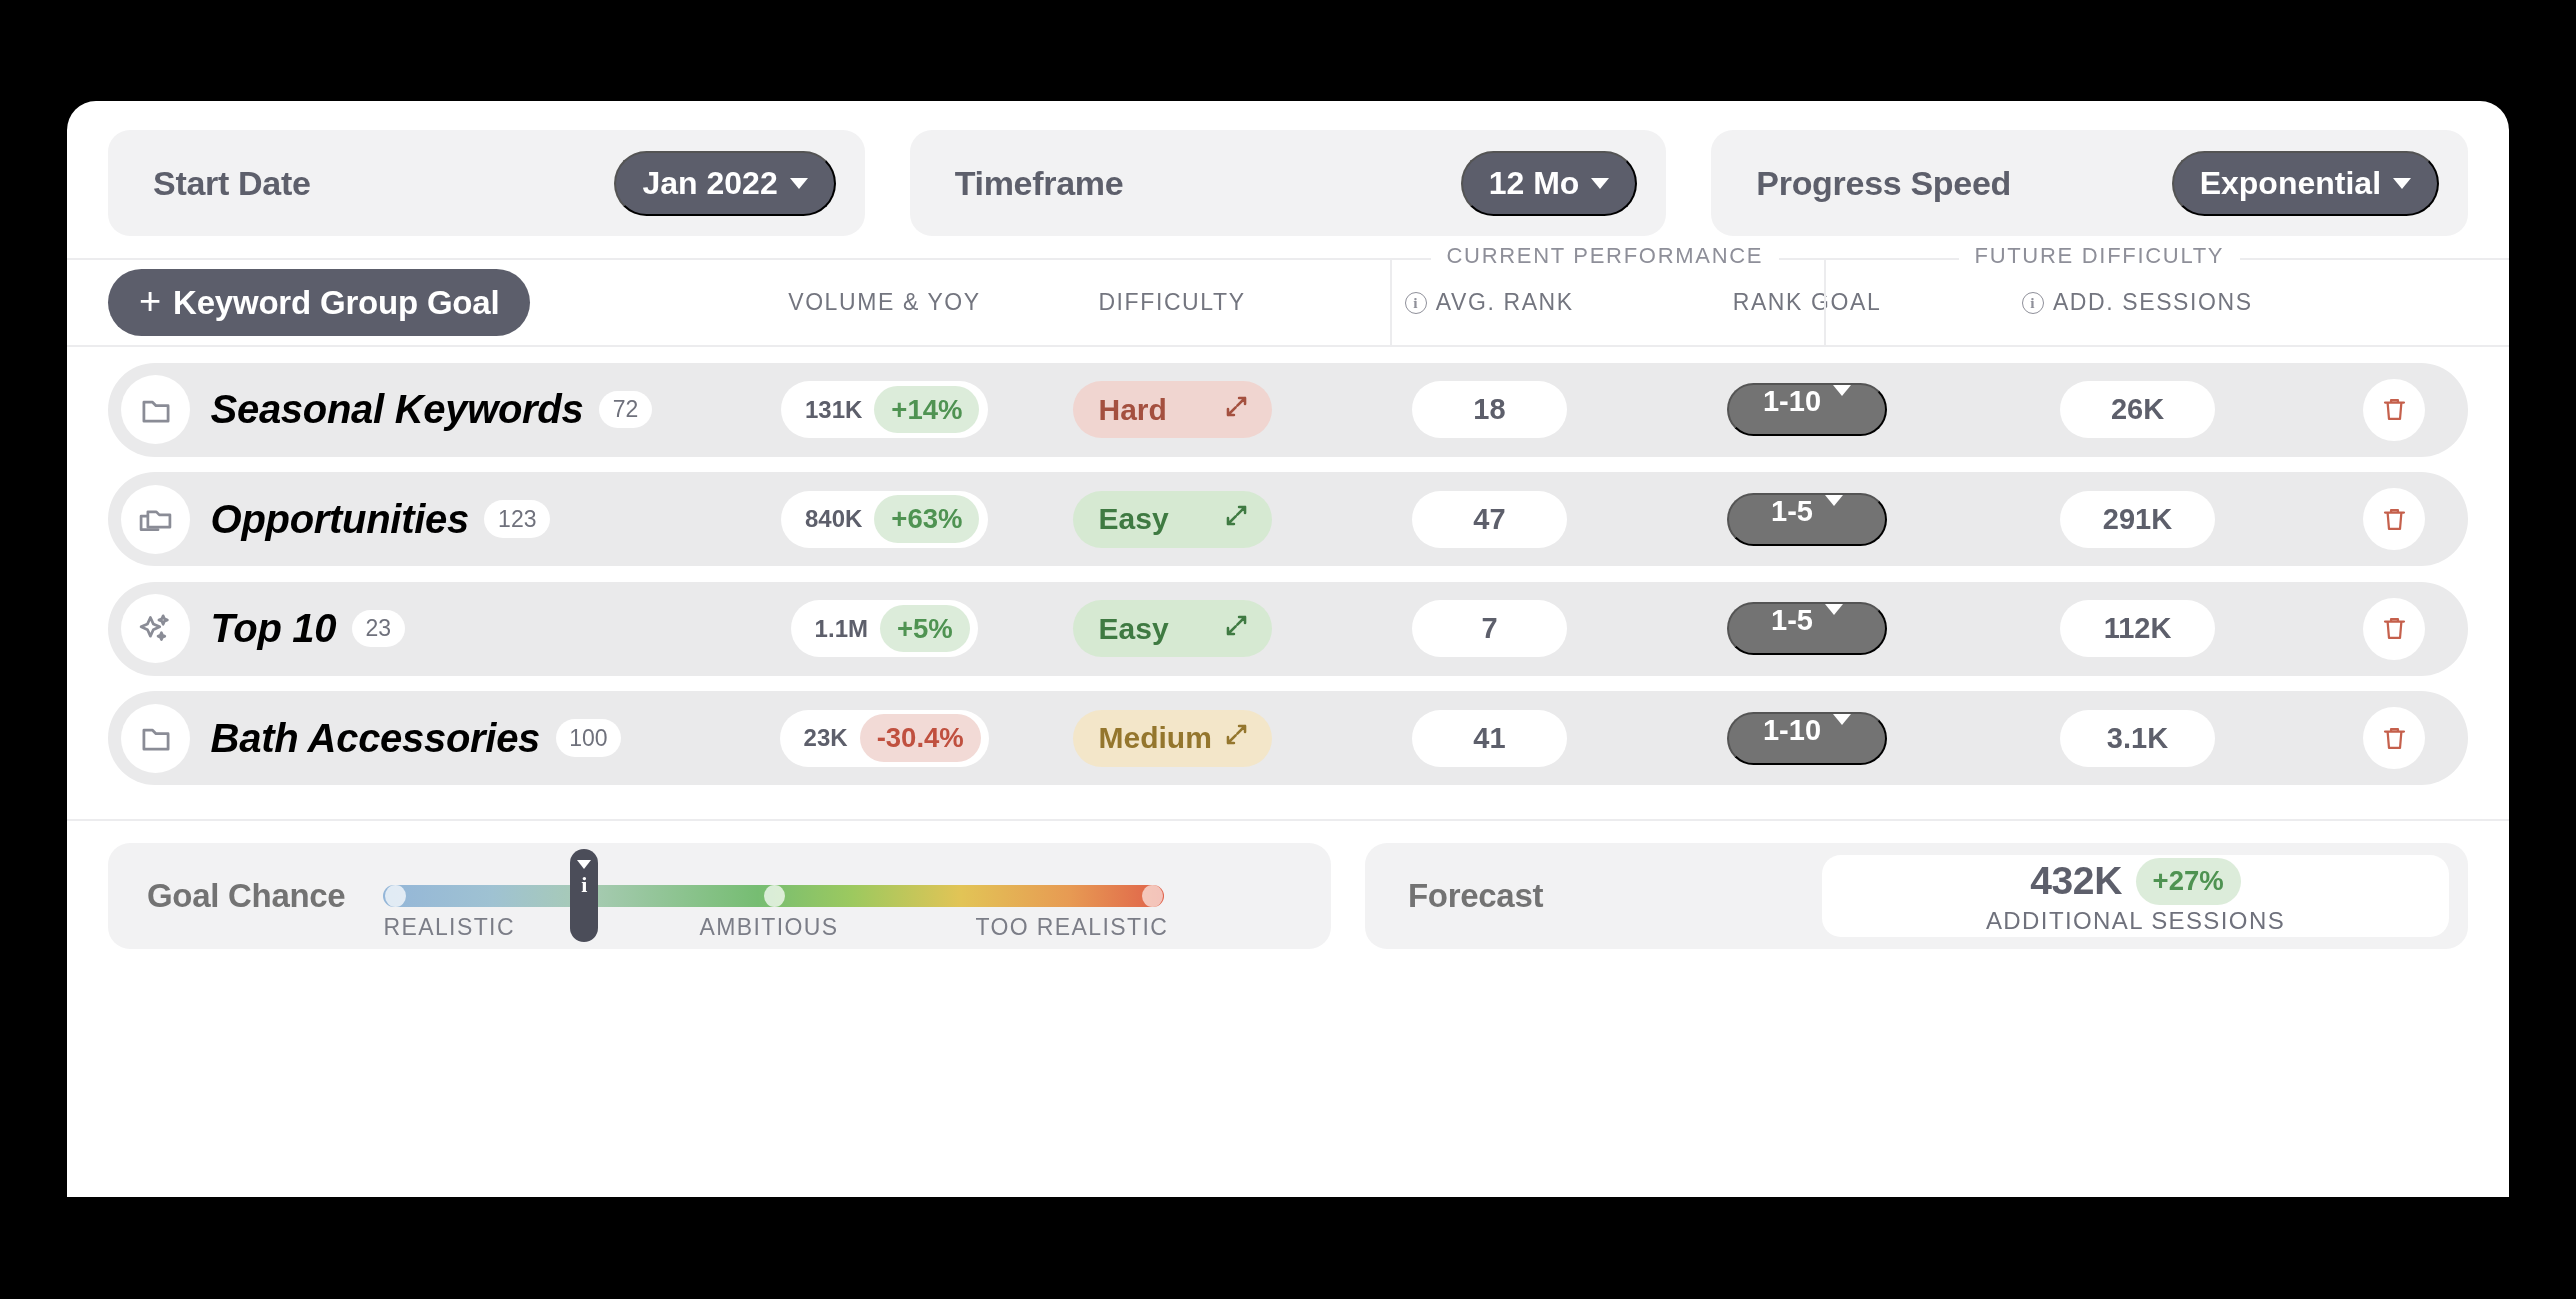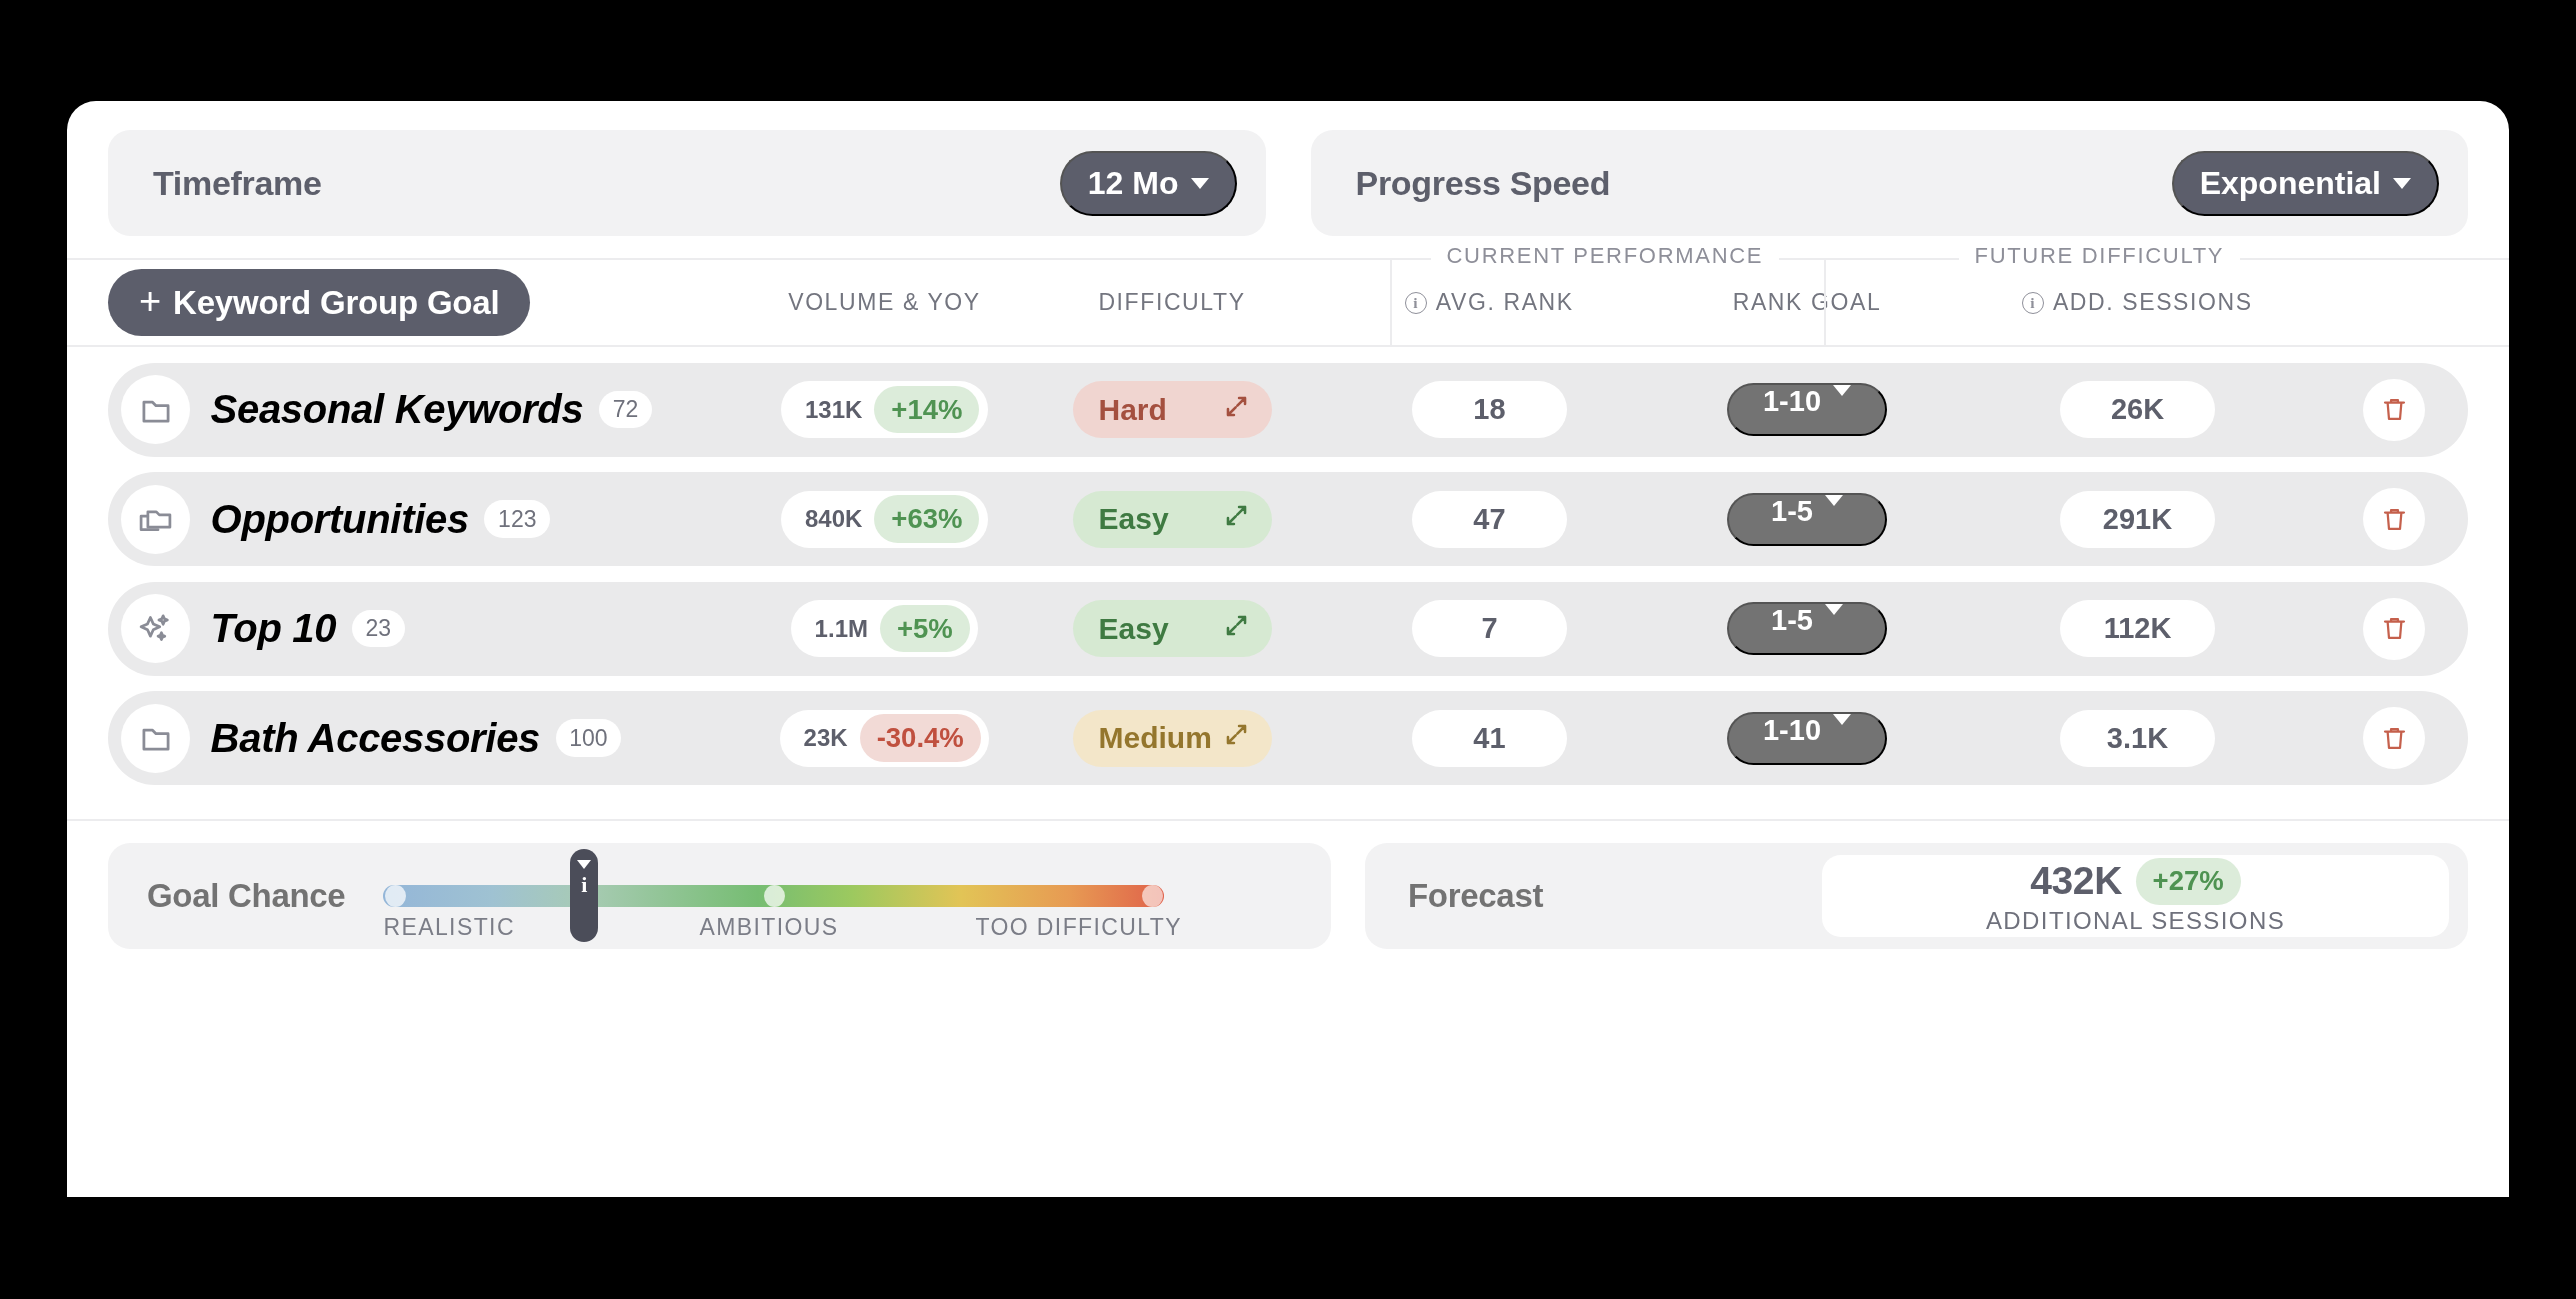--- a/index.html
+++ b/index.html
@@ -360,20 +360,27 @@
   .fc-num { font-size: 39px; font-weight: 700; color: #5d5f6b; letter-spacing: -0.4px; }
   .fc-sub { font-size: 24px; letter-spacing: 1.4px; color: #6f717c; }
 </style>
 </head>
 <body>
 
 <div class="card">
 
   <div class="controls">
 
+    <div class="control-chip">
+      <span class="control-label">Start Date</span>
+      <button class="pill-dark">
+        <span>Jan 2022</span>
+        <span class="caret"></span>
+      </button>
+    </div>
 
     <div class="control-chip">
       <span class="control-label">Timeframe</span>
       <button class="pill-dark">
         <span>12 Mo</span>
         <span class="caret"></span>
       </button>
     </div>
 
     <div class="control-chip">
@@ -623,21 +630,21 @@
         <div class="dot" id="dot-c"></div>
 
         <div class="slider-handle">
           <span class="handle-caret"></span>
           <span class="handle-i">i</span>
         </div>
 
         <div class="scale-labels">
           <span class="scale-label" id="sl-a">REALISTIC</span>
           <span class="scale-label" id="sl-b">AMBITIOUS</span>
-          <span class="scale-label" id="sl-c">TOO DIFFICULTY</span>
+          <span class="scale-label" id="sl-c">TOO REALISTIC</span>
         </div>
       </div>
     </div>
 
     <div class="panel panel-fc">
       <span class="panel-label">Forecast</span>
       <div class="fc-box">
         <div class="fc-top">
           <span class="fc-num">432K</span>
           <span class="vol-delta delta-pos">+27%</span>

